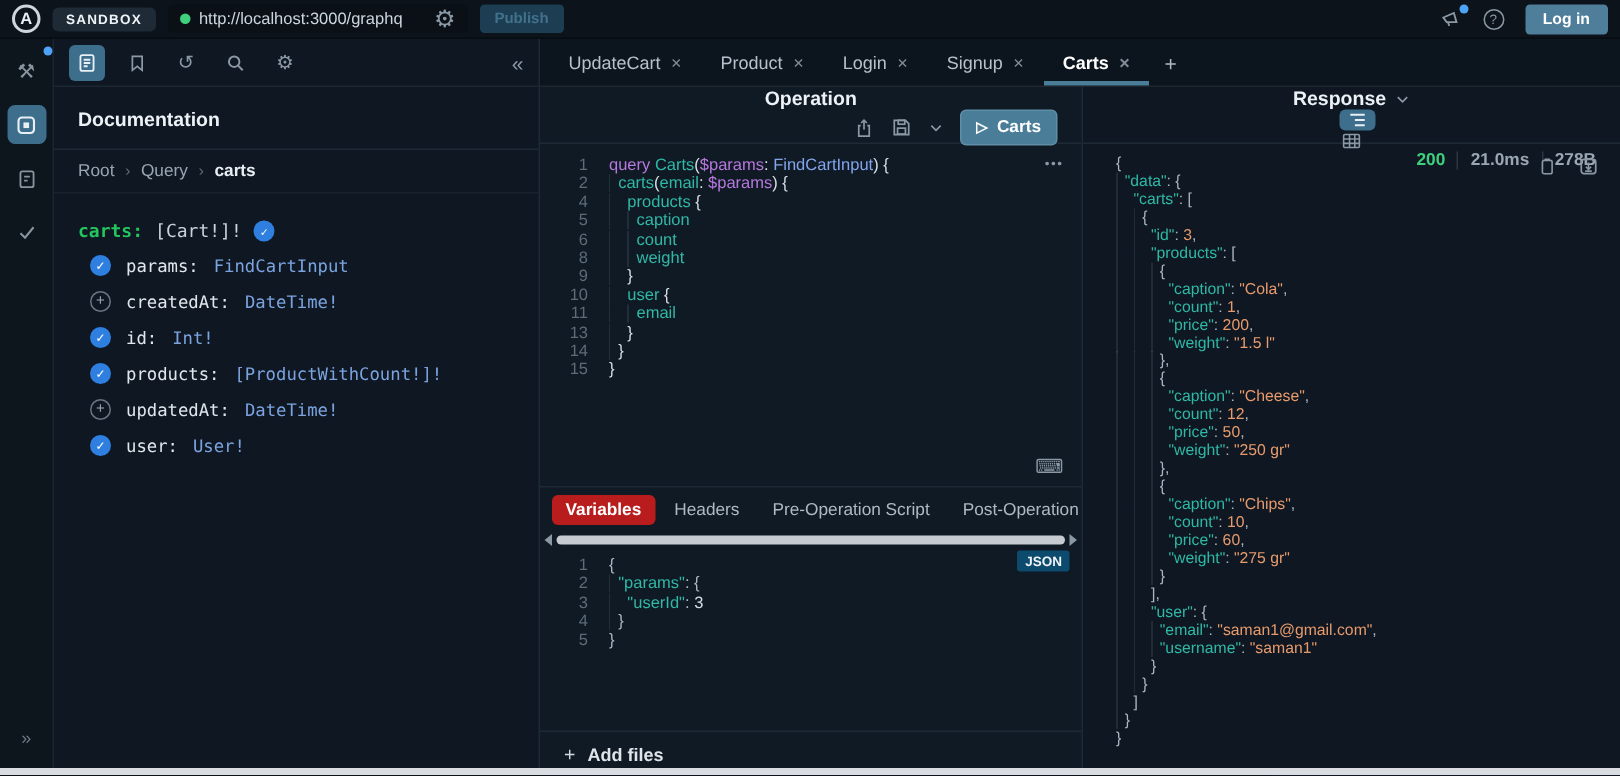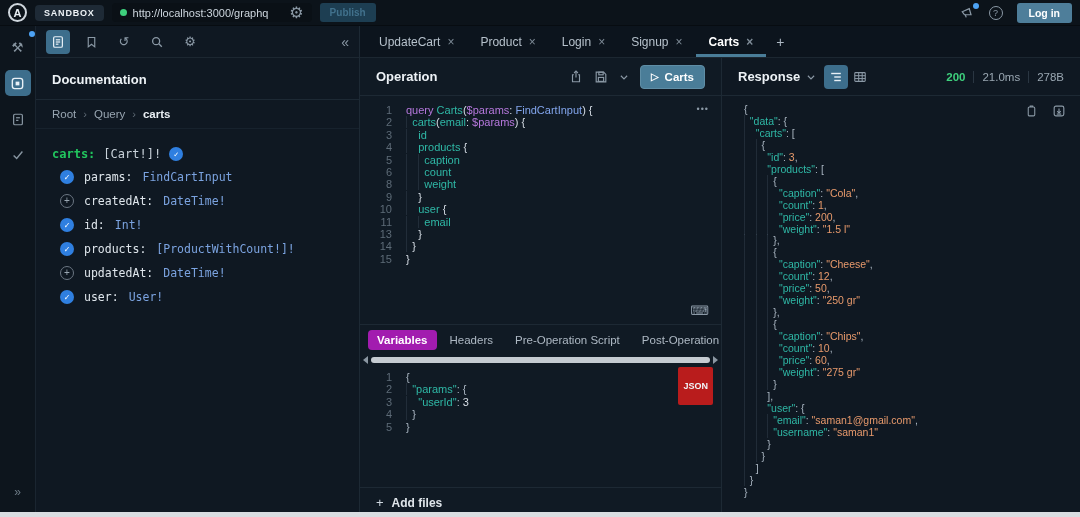--- a/index.html
+++ b/index.html
@@ -55,21 +55,21 @@
   .tabs-row { height:32px; background:#0c141d; border-bottom:1px solid #1c2731; display:flex; align-items:stretch; padding-left:6px; }
   .tab { display:flex; align-items:center; gap:7px; padding:0 13px; font-size:12px; color:#b6c1cb; border-bottom:3px solid transparent; padding-top:3px; }
   .tab.active { color:#ffffff; font-weight:bold; border-bottom-color:#4a7d98; }
   .tab-close { color:#7f8c98; font-size:12px; }
   .tab-add { color:#aeb9c4; font-size:14px; padding:0 10px; background:none; border:none; }
 
   .workspace { flex:1; display:flex; min-height:0; }
 
   
   .op-panel { width:362px; background:#101a24; border-right:1px solid #1d2934; display:flex; flex-direction:column; min-height:0; }
-  .panel-header { height:38px; display:flex; align-items:center; padding:0 16px; border-bottom:1px solid #1d2934; }
+  .panel-header { height:38px; display:flex; align-items:center; padding:0 16px; border-bottom:1px solid #1d2934;flex-direction:column; }
   .panel-title { font-size:13px; font-weight:bold; color:#edf2f6; }
   .op-actions { margin-left:auto; display:flex; align-items:center; gap:11px; }
   .run-btn { background:#4a7d98; border:1px solid #5f8ea6; color:#fff; border-radius:4px; font-size:11.5px; font-weight:bold; height:24px; padding:0 10px; display:flex; align-items:center; gap:6px; }
   .play-glyph { font-size:10px; }
   .code-area { position:relative; flex:1; padding:8px 0 0 10px; overflow:hidden; }
   .code-line { white-space:pre; font-family:Liberation Sans, sans-serif; font-size:11px; line-height:12.4px; }
   .resp-code .code-line { font-size:10.5px; line-height:11.95px; }
   .ln { display:inline-block; width:22px; text-align:right; margin-right:14px; color:#5d6b77; }
   .tok-k,.tok-v { color:#b678dd; }
   .tok-f { color:#2fb8a6; }
@@ -80,39 +80,39 @@
   .tok-n2 { color:#d7dee6; }
   .tok-pn { color:#aab6c2; }
   .tok-ind { background:repeating-linear-gradient(to right, rgba(160,185,210,.12) 0, rgba(160,185,210,.12) 1px, transparent 1px, transparent 2ch); }
   .ellipsis-menu { position:absolute; top:8px; right:12px; color:#8b99a6; font-size:9px; letter-spacing:1px; background:none; border:none; }
   .kbd-hint { position:absolute; bottom:6px; right:12px; color:#8b99a6; font-size:13px; background:none; border:none; }
 
   
   .vars-section { height:193px; border-top:1px solid #1d2934; display:flex; flex-direction:column; }
   .vars-tabs { height:29px; display:flex; align-items:center; gap:4px; padding:0 8px; }
   .vtab { font-size:11.5px; color:#aeb9c4; padding:4px 9px; border-radius:4px; background:none; border:none; white-space:nowrap; }
-  .vtab.active { background:#a21caf; color:#fff; font-weight:bold; }
+  .vtab.active { background:#b91c1c; color:#fff; font-weight:bold; }
   .vars-collapse { margin-left:auto; color:#8b99a6; background:none; border:none; display:flex; }
   .hscroll { height:11px; display:flex; align-items:center; gap:3px; padding:0 3px; }
   .hs-arrow { width:0; height:0; border-top:4px solid transparent; border-bottom:4px solid transparent; }
   .hs-left { border-right:5px solid #8b97a2; }
   .hs-right { border-left:5px solid #8b97a2; }
   .hs-thumb { flex:1; height:6px; border-radius:3px; background:#c5cbd1; }
   .vars-code { position:relative; flex:1; padding-top:6px; padding-left:10px; }
-  .json-badge { position:absolute; top:2px; right:8px; background:#b91c1c; color:#f0f4f8; font-size:9px; font-weight:bold; padding:14px 5px; border-radius:2px; }
+  .json-badge { position:absolute; top:2px; right:8px; background:#0c4a6e; color:#f0f4f8; font-size:9px; font-weight:bold; padding:2px 5px; border-radius:2px; }
   .add-files { height:30px; border-top:1px solid #1d2934; display:flex; align-items:center; gap:8px; padding:0 16px; }
   .add-plus { color:#cfd8e0; font-size:13px; }
   .add-files-label { font-size:12px; font-weight:bold; color:#dfe5ea; }
 
   
   .resp-panel { flex:1; background:#0f1822; display:flex; flex-direction:column; min-height:0; }
   .resp-head-left { display:flex; align-items:center; gap:6px; }
   .resp-metrics { margin-left:auto; display:flex; align-items:center; gap:8px; font-size:11.5px; }
   .metric-status { color:#3ed07d; font-weight:bold; }
-  .metric { color:#9aa7b2; }
+  .metric { color:#9aa7b2;font-weight:bold; }
   .metric-sep { width:1px; height:12px; background:#2a3642; }
   .resp-code { position:relative; flex:1; padding:8px 0 0 22px; overflow:hidden; }
   .resp-code-actions { position:absolute; top:8px; right:14px; display:flex; gap:14px; }
   .chev { display:flex; color:#8b99a6; }
 
   .bottom-strip { position:fixed; left:0; bottom:0; width:1080px; height:5px; background:#d9dde1; z-index:50; }
 </style>
 </head>
 <body>
 
@@ -299,21 +299,20 @@
               <span>Carts</span>
             </button>
           </div>
         </div>
 
         <div class="code-area">
           <button class="ellipsis-menu">•••</button>
           <button class="kbd-hint">⌨</button>
         <div class="code-line"><span class="ln">1</span><span class="tok-k">query</span><span class="tok-p"> </span><span class="tok-f">Carts</span><span class="tok-p">(</span><span class="tok-v">$params</span><span class="tok-p">: </span><span class="tok-t">FindCartInput</span><span class="tok-p">) {</span></div>
             <div class="code-line"><span class="ln">2</span><span class="tok-ind">  </span><span class="tok-f">carts</span><span class="tok-p">(</span><span class="tok-f">email</span><span class="tok-p">: </span><span class="tok-v">$params</span><span class="tok-p">) {</span></div>
-            <div class="code-line"><span class="ln">3</span><span class="tok-ind">    </span><span class="tok-f">id</span></div>
             <div class="code-line"><span class="ln">4</span><span class="tok-ind">    </span><span class="tok-f">products</span><span class="tok-p"> {</span></div>
             <div class="code-line"><span class="ln">5</span><span class="tok-ind">      </span><span class="tok-f">caption</span></div>
             <div class="code-line"><span class="ln">6</span><span class="tok-ind">      </span><span class="tok-f">count</span></div>
             <div class="code-line"><span class="ln">8</span><span class="tok-ind">      </span><span class="tok-f">weight</span></div>
             <div class="code-line"><span class="ln">9</span><span class="tok-ind">    </span><span class="tok-p">}</span></div>
             <div class="code-line"><span class="ln">10</span><span class="tok-ind">    </span><span class="tok-f">user</span><span class="tok-p"> {</span></div>
             <div class="code-line"><span class="ln">11</span><span class="tok-ind">      </span><span class="tok-f">email</span></div>
             <div class="code-line"><span class="ln">13</span><span class="tok-ind">    </span><span class="tok-p">}</span></div>
             <div class="code-line"><span class="ln">14</span><span class="tok-ind">  </span><span class="tok-p">}</span></div>
             <div class="code-line"><span class="ln">15</span><span class="tok-p">}</span></div>

